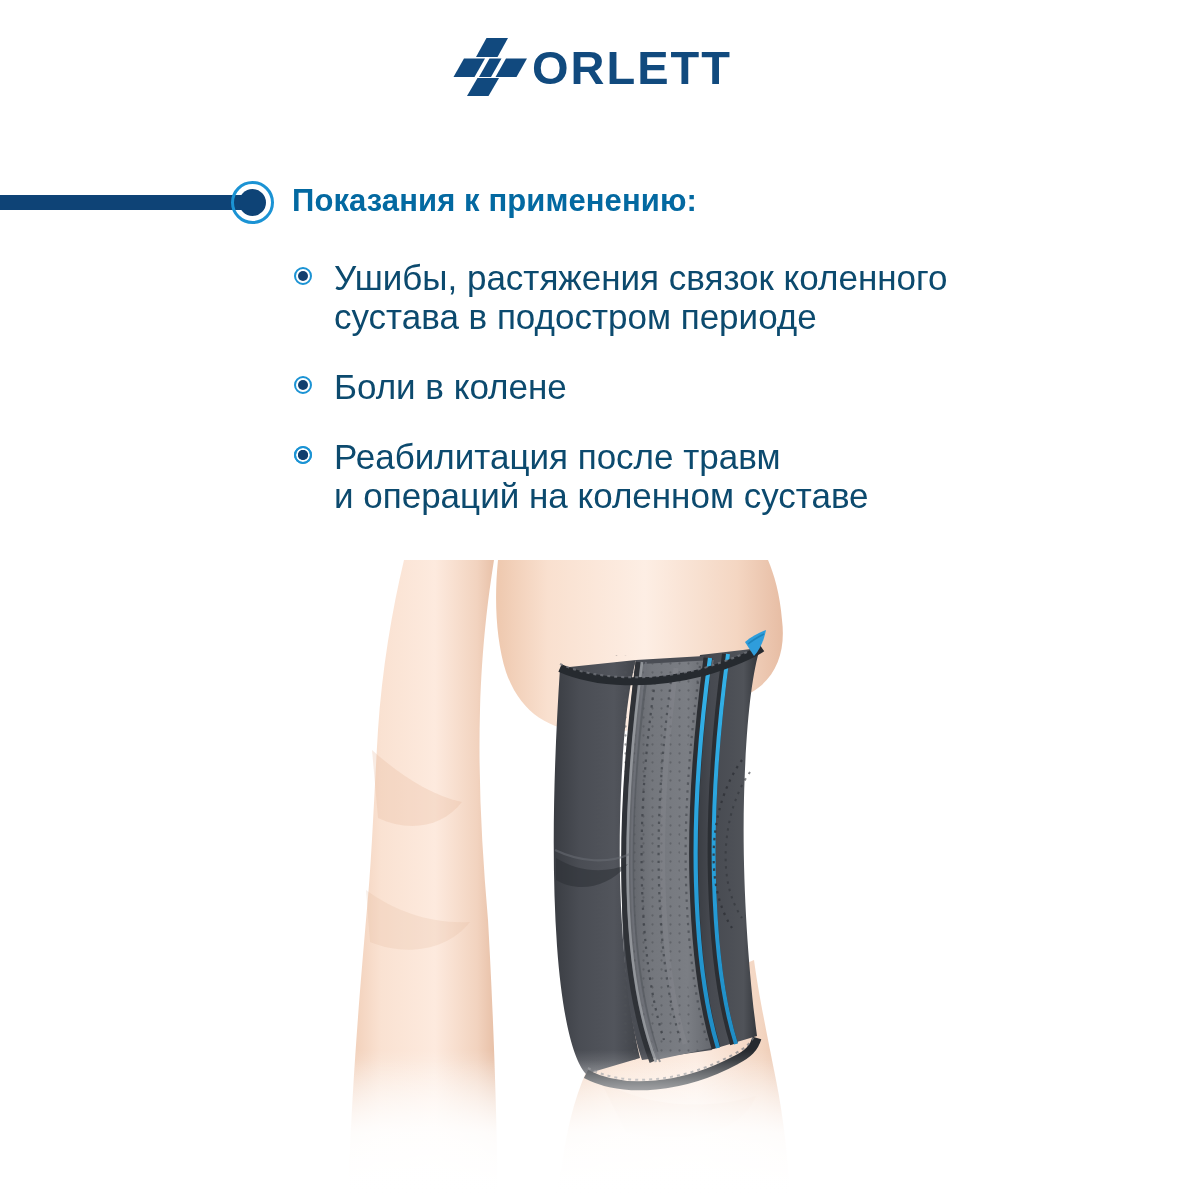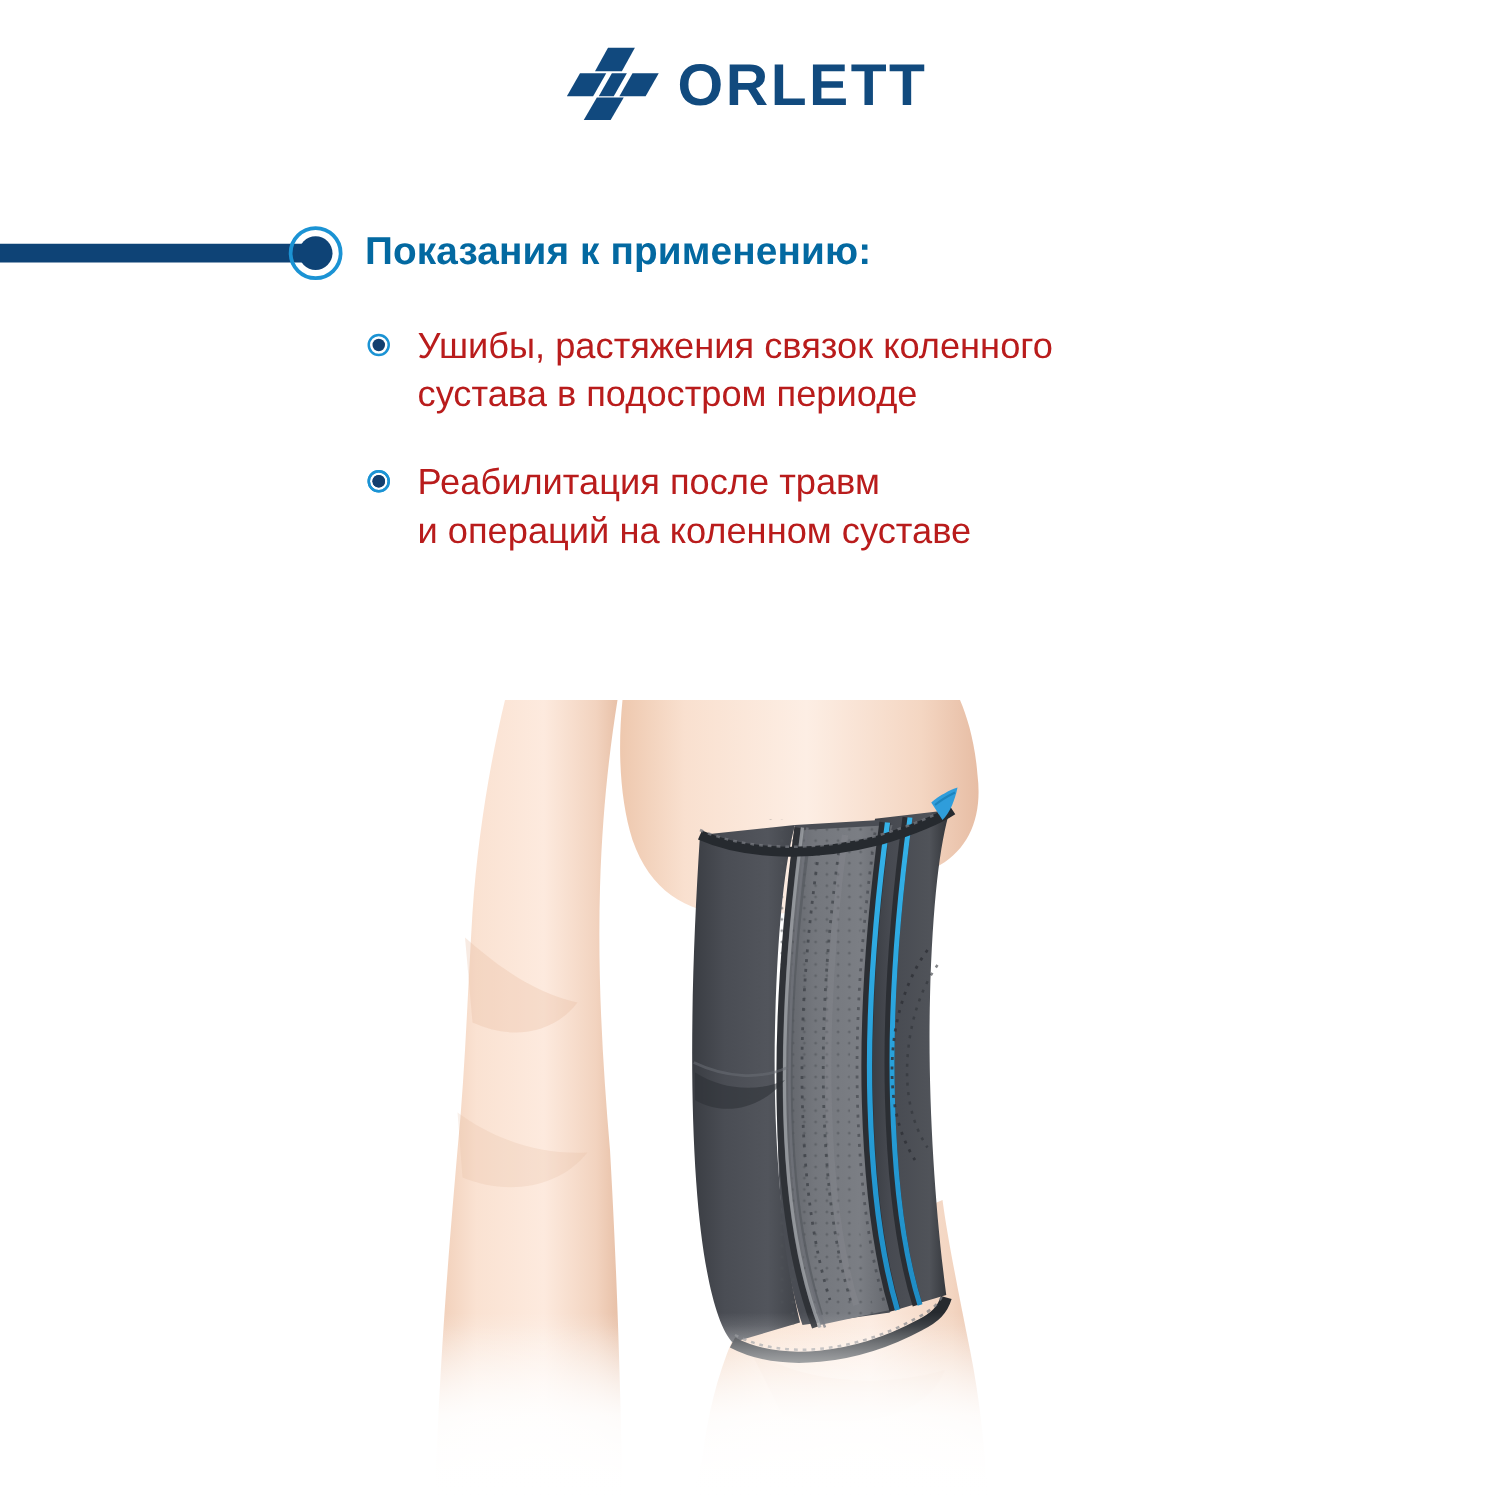--- a/index.html
+++ b/index.html
@@ -19,21 +19,21 @@
     overflow: hidden;
   }
 
   
   #logo-block {
     position: absolute;
     left: 452px; top: 36px;
     width: 310px; height: 62px;
     display: flex;
     align-items: center;
-    gap: 14px;
+    gap: 4px;
   }
   #logo-mark { width: 76px; height: 58px; flex: 0 0 auto; display:block; }
   #logo-wordmark {
     font-size: 47px;
     font-weight: bold;
     letter-spacing: 2.0px;
     color: #114a7e;
     line-height: 1;
     white-space: nowrap;
     font-family: "Liberation Sans", sans-serif;
@@ -97,23 +97,23 @@
     border: 2px solid #1b93d4;
     border-radius: 50%;
   }
   .li .bullet .b-dot {
     position: absolute; left: 4px; top: 4px;
     width: 10px; height: 10px;
     background: #123f6f;
     border-radius: 50%;
   }
   .li .txt {
-    font-size: 29px;
+    font-size: 35px;
     line-height: 39px;
-    color: #b91c1c;
+    color: #0c4a6e;
     letter-spacing: 0px;
     white-space: pre-line;
   }
 
   
   #photo {
     position: absolute;
     left: 0; top: 560px;
     width: 1200px; height: 640px;
     overflow: hidden;
@@ -161,20 +161,27 @@
 
     <div class="li">
       <span class="bullet">
         <span class="b-ring"></span>
         <span class="b-dot"></span>
       </span>
       <span class="txt">Ушибы, растяжения связок коленного
 сустава в подостром периоде</span>
     </div>
 
+    <div class="li">
+      <span class="bullet">
+        <span class="b-ring"></span>
+        <span class="b-dot"></span>
+      </span>
+      <span class="txt">Боли в колене</span>
+    </div>
 
     <div class="li">
       <span class="bullet">
         <span class="b-ring"></span>
         <span class="b-dot"></span>
       </span>
     </div>
 
     <div class="li">
       <span class="bullet">

